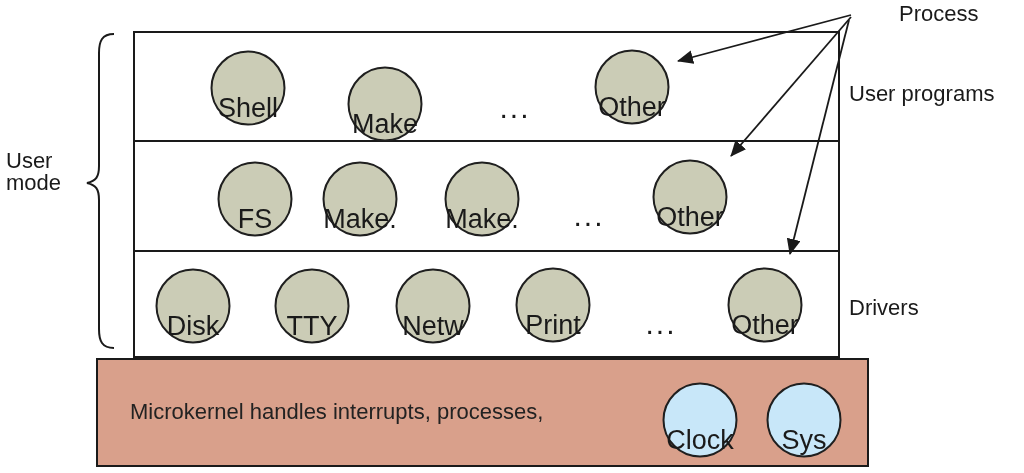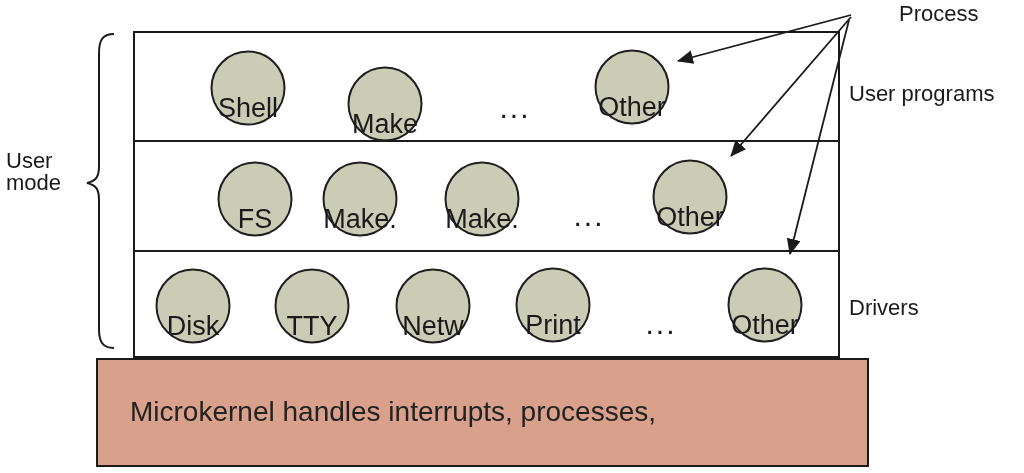--- a/index.html
+++ b/index.html
@@ -40,21 +40,21 @@
     position: absolute;
     left: 96px; top: 358px;
     width: 773px; height: 109px;
     background: #d9a08b;
     border: 2px solid #1a1a1a;
     box-sizing: border-box;
   }
   .kernel-text {
     position: absolute;
     left: 32px; top: 36px;
-    font-size: 28px;
+    font-size: 22px;
     line-height: 32px;
     color: #222222;
     white-space: nowrap;
   }
   .circle {
     position: absolute;
     width: 75px; height: 75px;
     border-radius: 50%;
     border: 2px solid #1f1f1f;
     transform: translate(-50%, -50%);
@@ -169,14 +169,20 @@
     <span>TTY</span>
   </div>
   <div class="circle olive" style="left:553px;top:305px">
     <span>Print</span>
   </div>
   <div class="dots" style="left:661px;top:324px">...</div>
   <div class="circle olive" style="left:765px;top:305px">
     <span>Other</span>
   </div>
 
+  <div class="circle blue" style="left:700px;top:420px">
+    <span>Clock</span>
+  </div>
+  <div class="circle blue" style="left:804px;top:420px">
+    <span>Sys</span>
+  </div>
 
 </div>
 
 </body></html>

